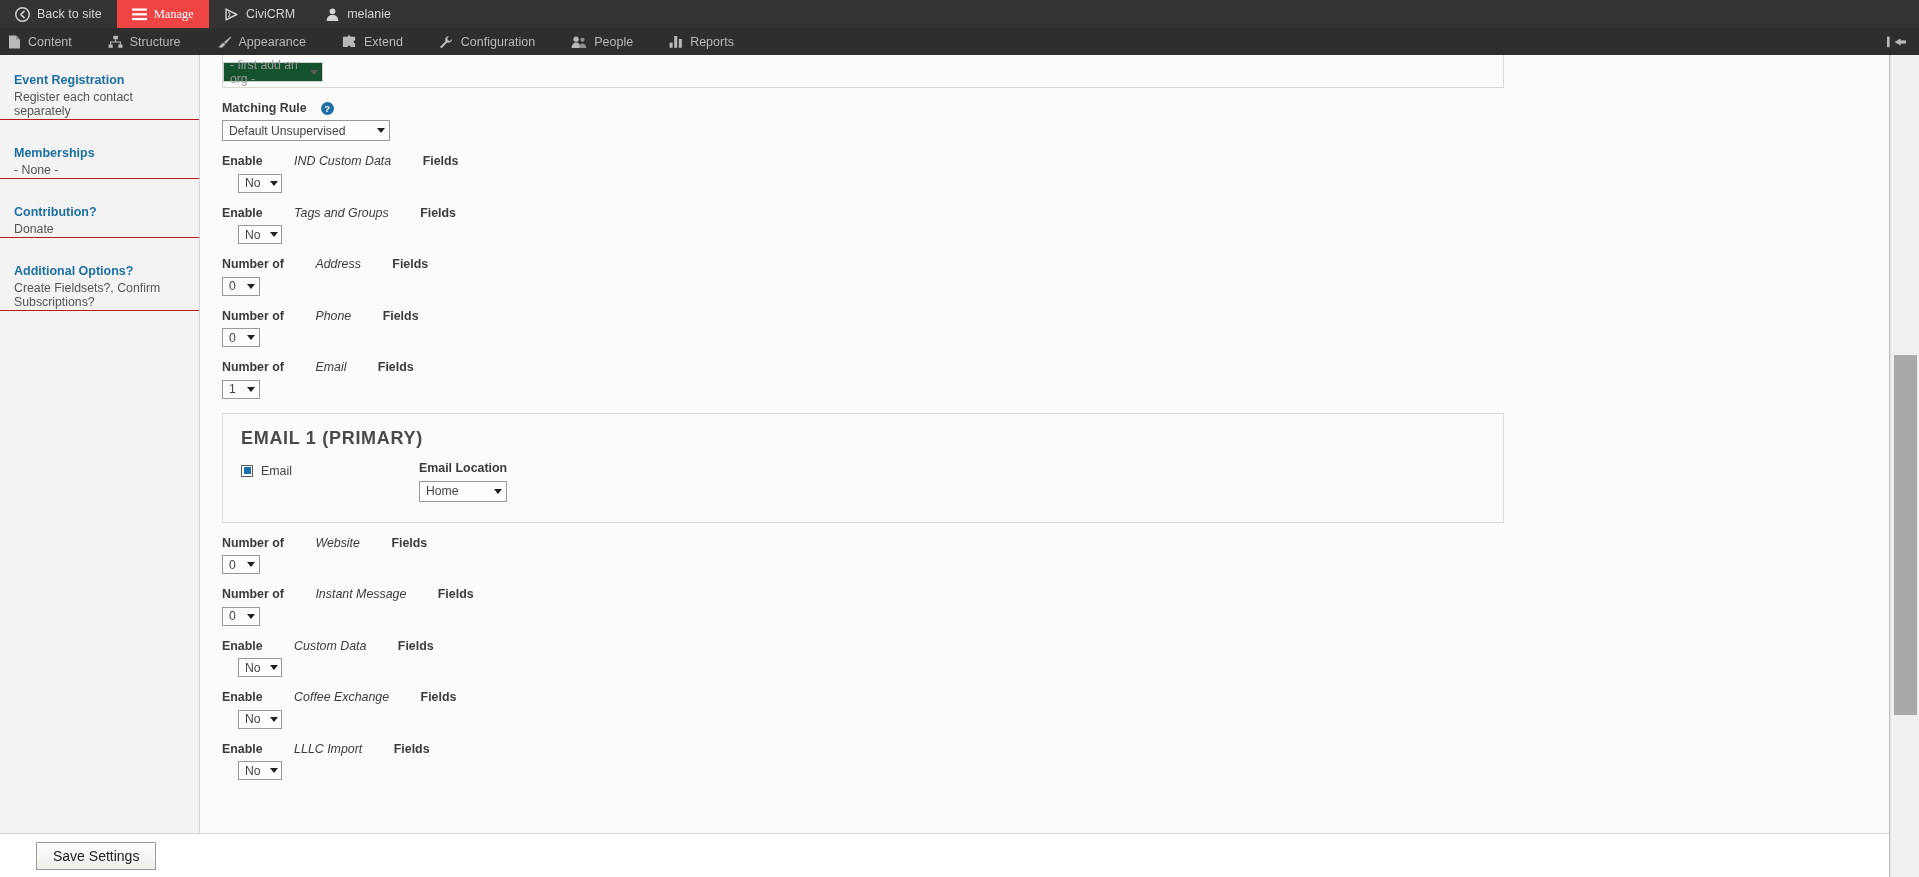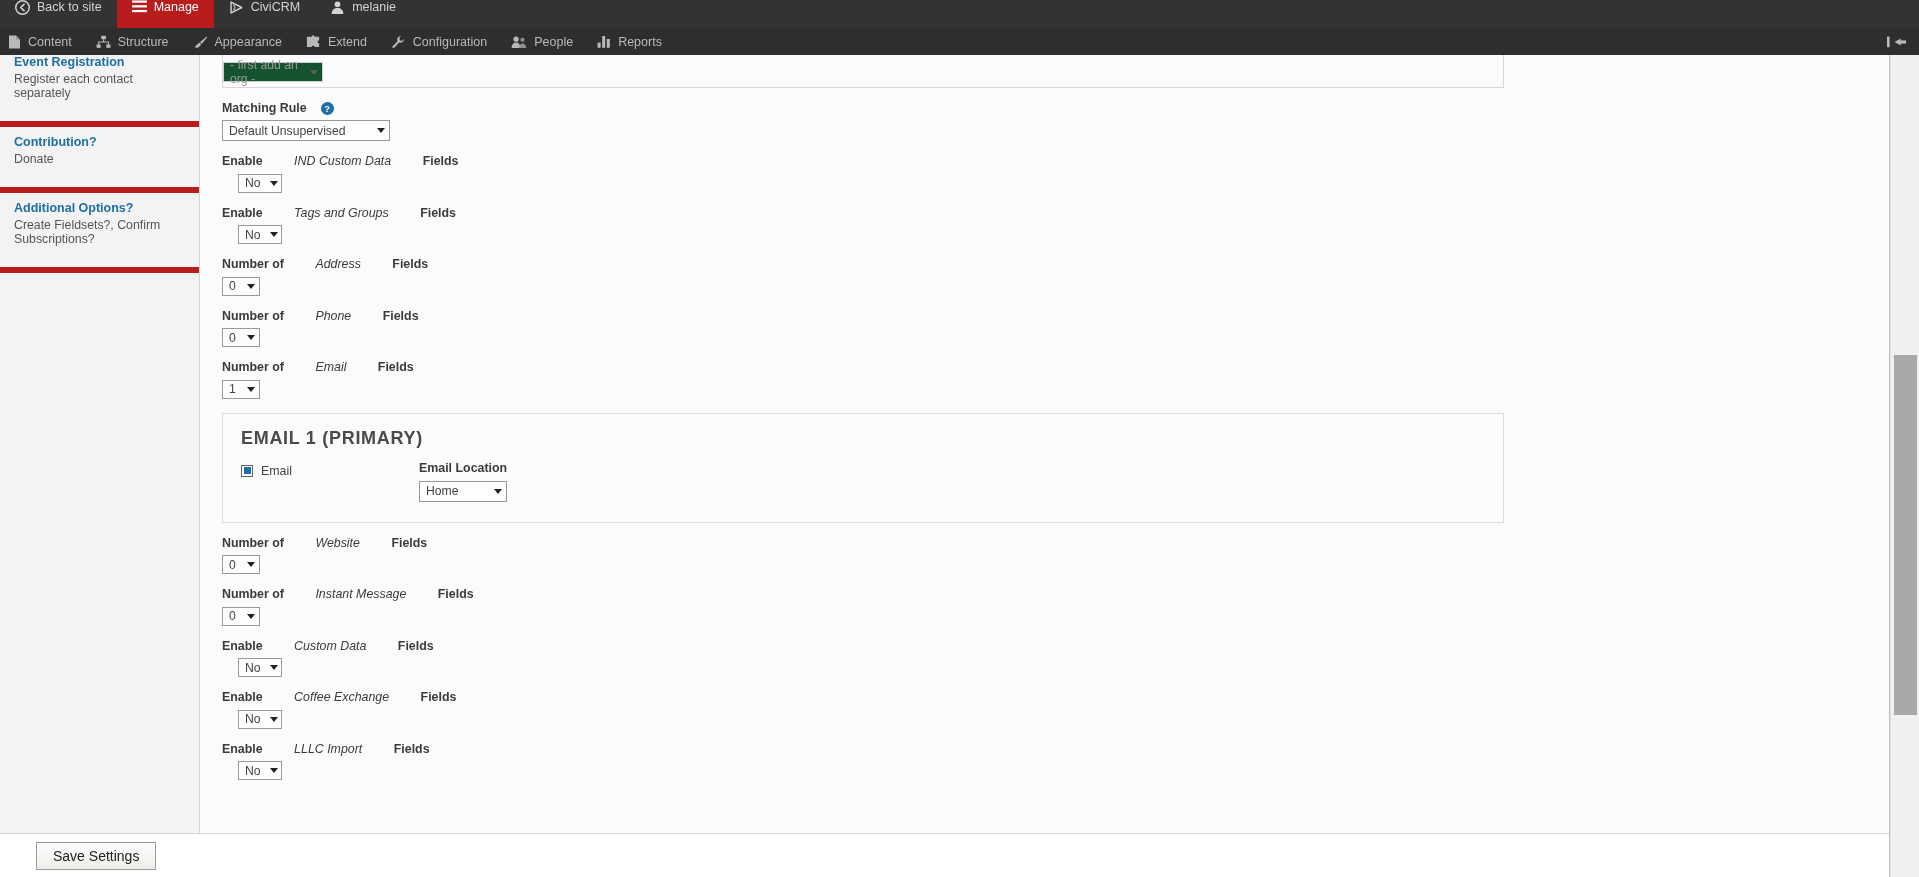--- a/index.html
+++ b/index.html
@@ -15,35 +15,37 @@
   #toolbar { width: 100%; }
   .tb-row1 {
     height: 28px;
     background: #333333;
     display: flex;
     align-items: stretch;
     position: relative;
   }
   .tb-tab {
     display: flex;
+    align-items: center;
     gap: 7px;
     padding: 0 15px;
     color: #d3d3d3;
     font-size: 12.5px;
     cursor: pointer;
     height: 28px;
     white-space: nowrap;
   }
-  .tb-tab.active { background: #b91c1c; color: #fff; }
+  .tb-tab.active { background: #ef4444; color: #fff; font-family: Liberation Serif, serif; }
   .tb-row2 {
     height: 27px;
     background: #2e2e2e;
     display: flex;
     align-items: stretch;
     position: relative;
+    gap: 12px;
   }
   .tb-item {
     display: flex;
     align-items: center;
     gap: 7px;
     padding: 0 16px 0 8px;
     color: #b9b9b9;
     font-size: 12.5px;
     cursor: pointer;
     white-space: nowrap;
@@ -83,22 +85,23 @@
 
   
   #sidebar {
     width: 200px;
     min-width: 200px;
     background: #f3f3f3;
     border-right: 1px solid #d4d4d4;
     padding-top: 0;
   }
   .side-item {
-    border-bottom: 6px solid #b91c1c;
-    padding: 8px 14px 21px 14px;
+    border-bottom: 1px solid #b91c1c;
+    padding: 8px 14px 1px 14px;
+    margin-top: 18px;
   }
   .side-item:first-child { padding-top: 0; }
   .side-title {
     color: #1d6fa3;
     font-size: 12.5px;
     font-weight: bold;
     line-height: 15px;
     cursor: pointer;
   }
   .side-sub {
@@ -393,20 +396,24 @@
 <div id="page">
 
   <div id="content-frame">
 
     <div id="cols">
 
       <div id="sidebar">
         <div class="side-item">
           <div class="side-title">Event Registration</div>
           <div class="side-sub">Register each contact separately</div>
+        </div>
+        <div class="side-item">
+          <div class="side-title">Memberships</div>
+          <div class="side-sub">- None -</div>
         </div>
         <div class="side-item">
           <div class="side-title">Contribution?</div>
           <div class="side-sub">Donate</div>
         </div>
         <div class="side-item">
           <div class="side-title">Additional Options?</div>
           <div class="side-sub">Create Fieldsets?, Confirm Subscriptions?</div>
         </div>
       </div>

